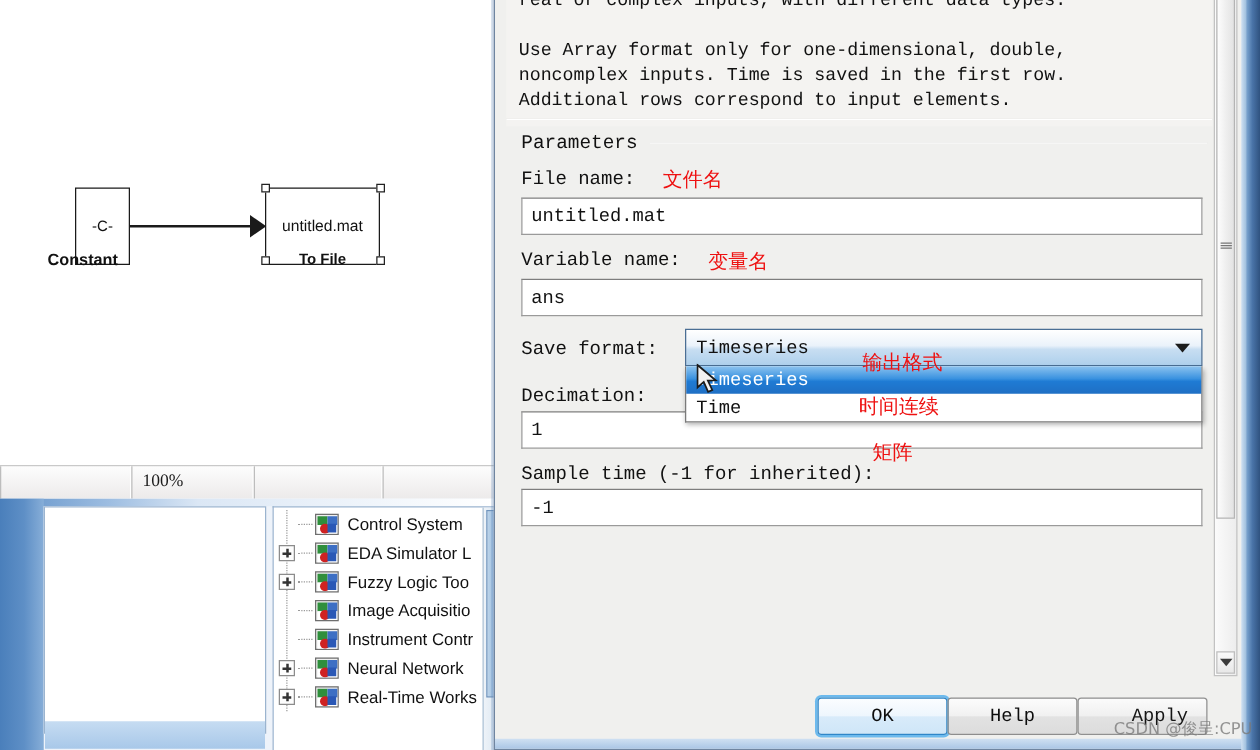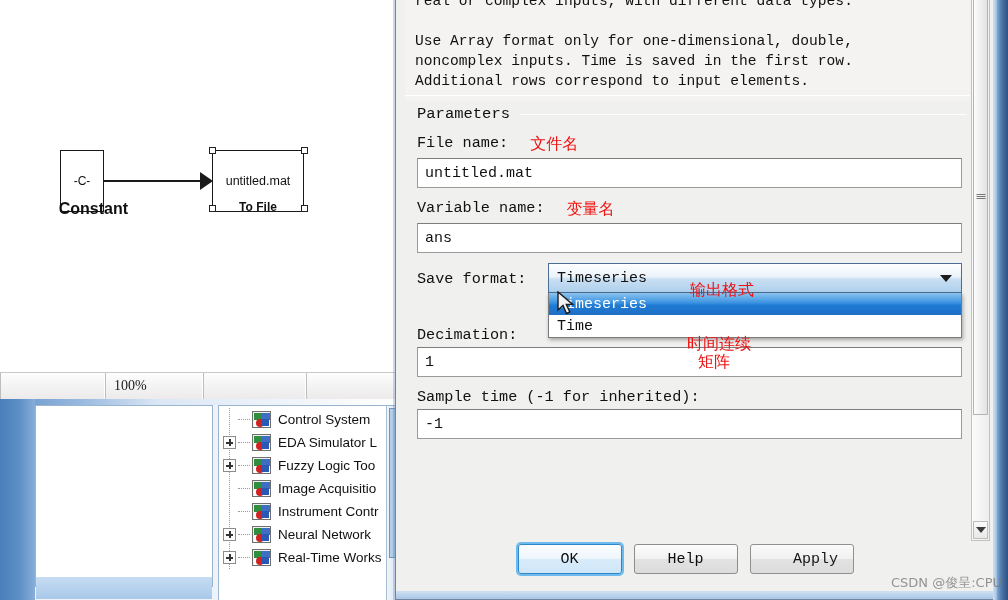--- a/index.html
+++ b/index.html
@@ -19,22 +19,22 @@
   }
   .model-canvas { position: absolute; inset: 0; background: #fff; }
 
   .blk-constant {
     position: absolute; left: 60px; top: 150px; width: 44px; height: 62px;
     border: 1.6px solid #1a1a1a; background: #ffffff;
     display: flex; align-items: center; justify-content: center;
     font-family: "Liberation Sans", sans-serif; font-size: 12px; color: #111;
   }
   .blk-constant-label {
-    position: absolute; left: 38px; top: 200px; width: 90px; text-align: right;
-    font-size: 16px; color: #111; font-weight: 600;
+    position: absolute; left: 38px; top: 200px; width: 90px; text-align: left;
+    font-size: 13px; color: #111; font-weight: 600;
     font-family: "Liberation Sans", sans-serif;
   }
   .blk-tofile {
     position: absolute; left: 212px; top: 150px; width: 92px; height: 62px;
     border: 1.5px solid #1a1a1a; background: #ffffff;
     display: flex; align-items: center; justify-content: center;
     font-size: 12.5px; color: #111;
   }
   .blk-tofile-label {
     position: absolute; left: 208px; top: 200px; width: 100px; text-align: center;
@@ -192,21 +192,21 @@
   }
   .text-input {
     margin: 0 8px 0 12px; height: 30px;
     background: #ffffff;
     border: 1px solid #9a9a9a; border-top-color: #7d7d7d;
     display: flex; align-items: center; padding: 0 7px;
     font-size: 15px;
   }
 
   
-  .combo-row { position: relative; margin-top: 10px; height: 52px; }
+  .combo-row { position: relative; margin-top: 10px; height: 34px; }
   .combo-row .lbl { position: absolute; left: 12px; top: 7px; font-size: 15.2px; }
   .combo {
     position: absolute; left: 143px; right: 8px; top: 0; height: 30px;
     border: 1px solid #4a6e94;
     background: linear-gradient(#ffffff 0%, #eaf2fa 45%, #c8def2 55%, #aed0ec 100%);
     display: flex; align-items: center; padding: 0 8px;
     font-size: 15px;
   }
   .combo-arrow {
     position: absolute; right: 9px; top: 11px;
@@ -229,23 +229,23 @@
     color: #ffffff;
   }
   .cn-over {
     position: absolute; color: #ee1111; font-family: "DejaVu Sans", sans-serif;
     font-size: 16px; z-index: 60; white-space: nowrap;
   }
   .cursor-arrow { position: absolute; z-index: 70; pointer-events: none; }
 
   
   .btn-bar {
-    position: absolute; left: 0; right: 0; bottom: 20px; height: 40px;
-    display: flex; align-items: center; justify-content: center;
-    padding-right: 4px; gap: 12px;
+    position: absolute; left: 0; right: 0; bottom: 6px; height: 40px;
+    display: flex; align-items: center; justify-content: flex-end;
+    padding-right: 4px; gap: 0;
   }
   .btn {
     height: 30px; min-width: 104px; padding: 0 14px;
     background: linear-gradient(#fcfcfc 0%, #f1f1f1 48%, #e2e2e2 52%, #dcdcdc 100%);
     border: 1px solid #8d8d8d; border-radius: 3px;
     display: flex; align-items: center; justify-content: center;
     font-size: 15px; color: #0d0d0d;
     font-family: "Liberation Mono", monospace;
   }
   .btn.primary {
@@ -531,20 +531,20 @@
           <i></i>
           <i></i>
         </div>
       <div class="dlg-scroll-down"></div>
     </div>
 
     <div class="dlg-bottom-bar"></div>
   </div>
 
   <div class="cn-over" style="left:690px; top:280px;font-family:Liberation Mono, monospace;">输出格式</div>
-  <div class="cn-over" style="left:687px; top:334px;">时间连续</div>
+  <div class="cn-over" style="left:687px; top:315px;">时间连续</div>
   <div class="cn-over" style="left:698px; top:352px;">矩阵</div>
 
   <div class="right-frame-inner"></div>
   <div class="right-frame"></div>
 
   <div class="watermark">CSDN @俊呈:CPU</div>
 </div>
 
 </body></html>

